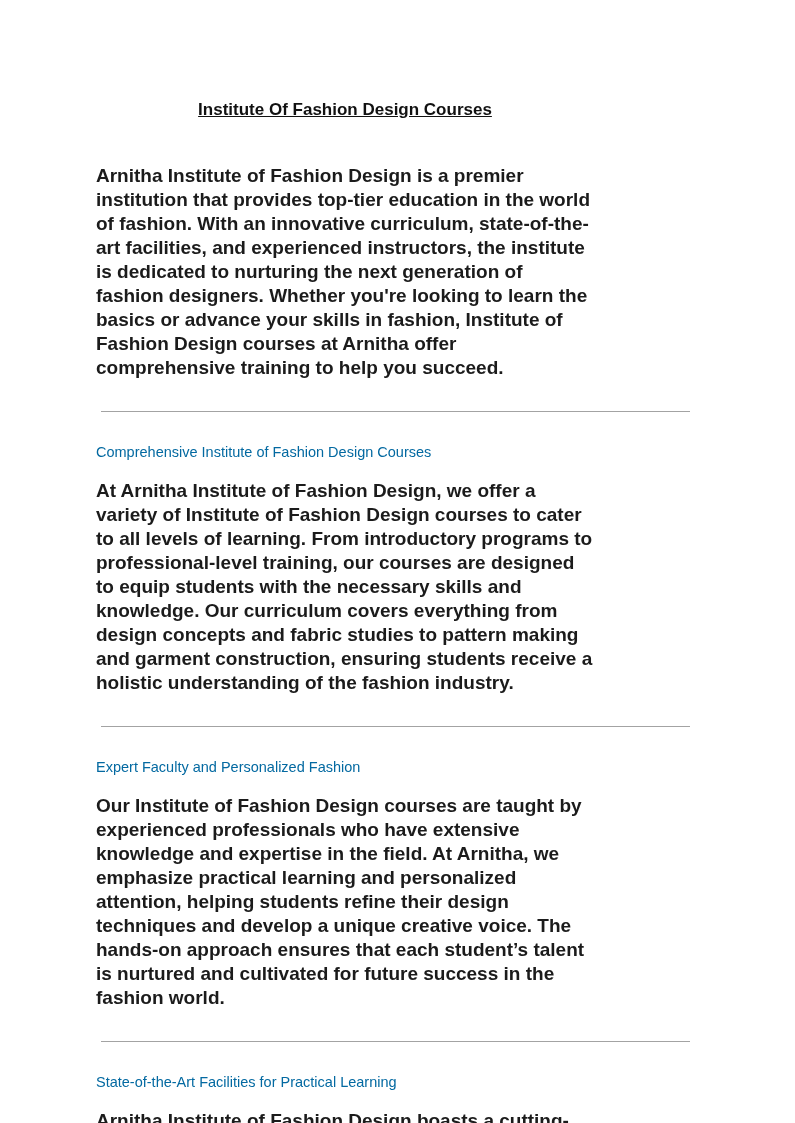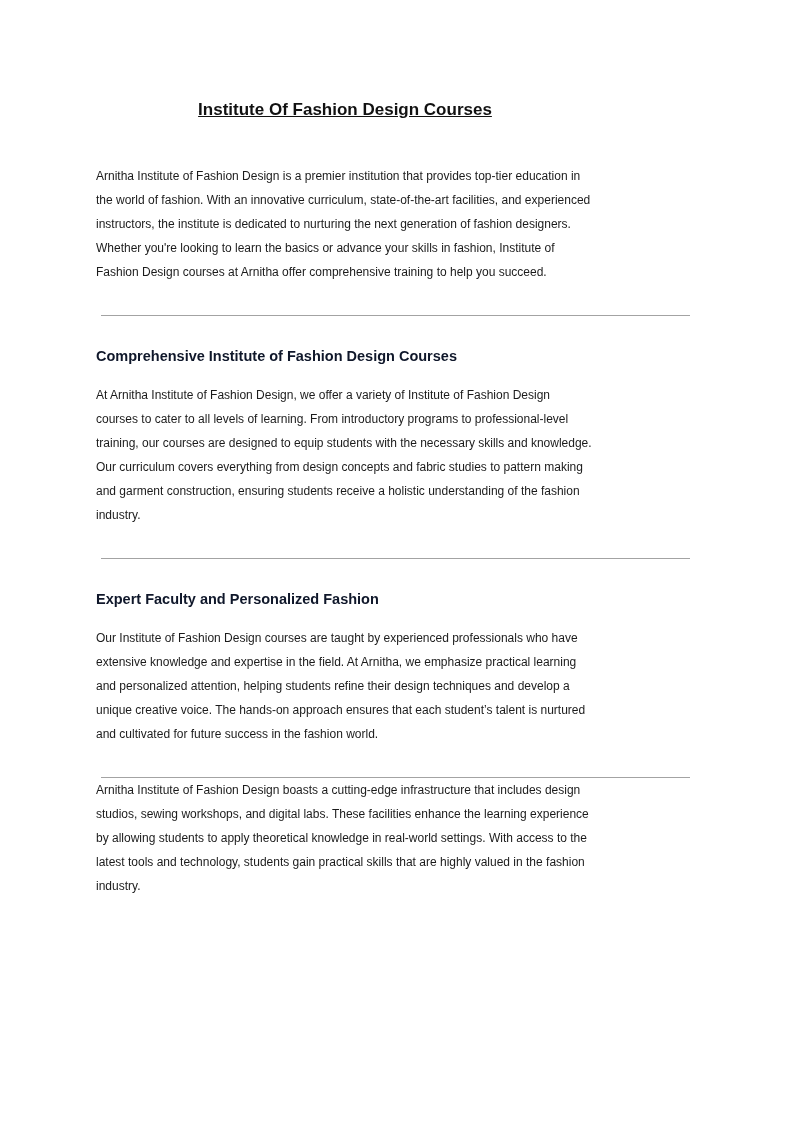--- a/index.html
+++ b/index.html
@@ -15,37 +15,38 @@
   }
   .doc-title {
     font-size: 17px;
     font-weight: bold;
     text-decoration: underline;
     text-align: center;
     margin: 4px 0 44px 0;
     color: #111111;
   }
   .para {
-    font-size: 12px;
+    font-size: 19px;
     line-height: 24px;
     margin: 0;
     color: #1b1b1b;
+    font-weight: bold;
   }
   .divider {
     border: none;
     border-top: 1px solid #a3a3a3;
     margin: 31px 0 0 5px;
     width: 594px;
     height: 0;
   }
   .section-heading {
     font-size: 14.5px;
-    font-weight: 700;
+    font-weight: 400;
     margin: 32px 0 19px 0;
-    color: #0f172a;
+    color: #0369a1;
   }
 </style>
 </head>
 <body>
 
 <div class="page">
 
   <h1 class="doc-title">Institute Of Fashion Design Courses</h1>
 
   <p class="para">Arnitha Institute of Fashion Design is a premier institution that provides top-tier education in the world of fashion. With an innovative curriculum, state-of-the-art facilities, and experienced instructors, the institute is dedicated to nurturing the next generation of fashion designers. Whether you're looking to learn the basics or advance your skills in fashion, Institute of Fashion Design courses at Arnitha offer comprehensive training to help you succeed.</p>
@@ -60,16 +61,17 @@
   <hr class="divider">
 
   <div>
     <h2 class="section-heading">Expert Faculty and Personalized Fashion</h2>
     <p class="para">Our Institute of Fashion Design courses are taught by experienced professionals who have extensive knowledge and expertise in the field. At Arnitha, we emphasize practical learning and personalized attention, helping students refine their design techniques and develop a unique creative voice. The hands-on approach ensures that each student’s talent is nurtured and cultivated for future success in the fashion world.</p>
   </div>
 
   <hr class="divider">
 
   <div>
+    <h2 class="section-heading">State-of-the-Art Facilities for Practical Learning</h2>
     <p class="para">Arnitha Institute of Fashion Design boasts a cutting-edge infrastructure that includes design studios, sewing workshops, and digital labs. These facilities enhance the learning experience by allowing students to apply theoretical knowledge in real-world settings. With access to the latest tools and technology, students gain practical skills that are highly valued in the fashion industry.</p>
   </div>
 
 </div>
 
 </body></html>

